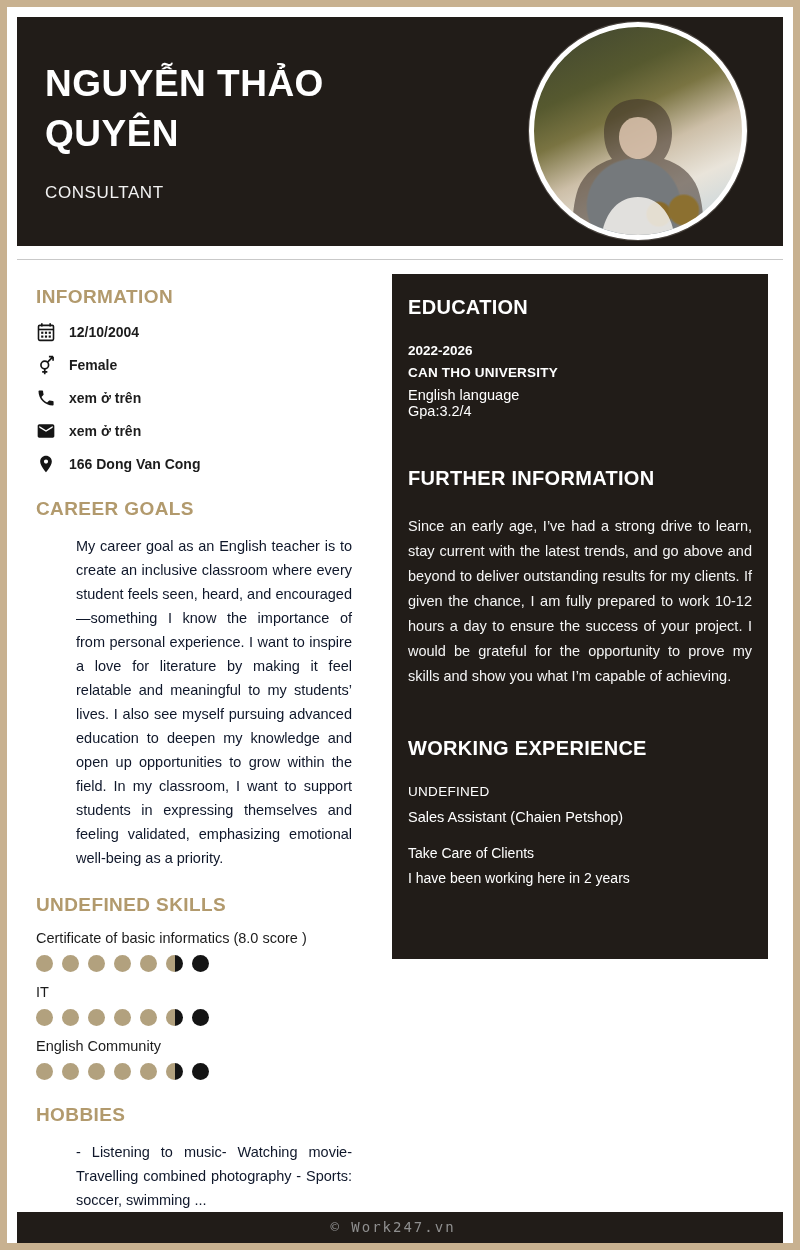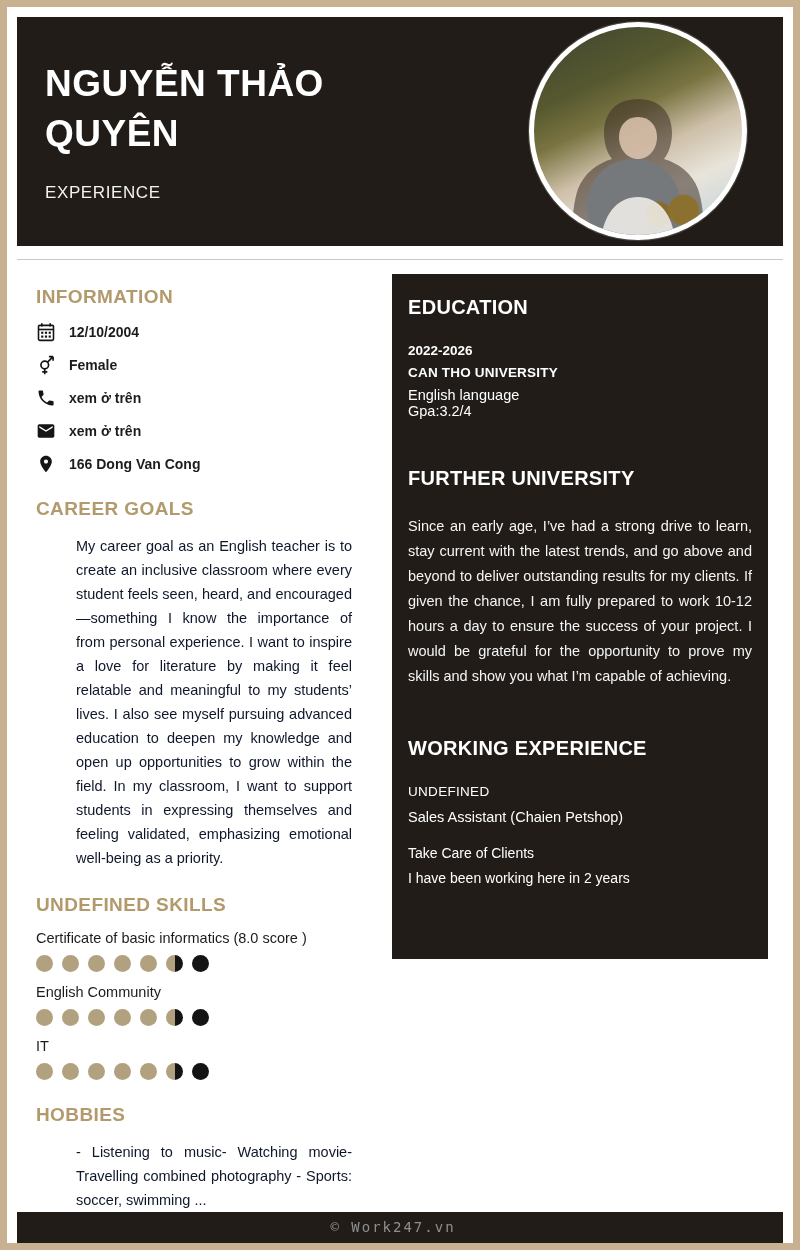--- a/index.html
+++ b/index.html
@@ -109,21 +109,21 @@
   }
 </style>
 </head>
 <body>
 
 <div class="page">
 
   <div class="header">
     <div class="header-text">
       <h1 class="name">NGUYỄN THẢO QUYÊN</h1>
-      <div class="job-title">EXPERIENCE</div>
+      <div class="job-title">CONSULTANT</div>
     </div>
     <div class="photo-ring">
       <svg class="photo-silhouette" width="170" height="150" viewBox="0 0 170 150">
         <path d="M85 8c-22 0-34 14-34 34 0 10 3 20 8 26-14 4-28 14-34 30-5 14-6 34-6 52h132c0-18-1-38-6-52-6-16-20-26-34-30 5-6 8-16 8-26 0-20-12-34-34-34z" fill="#3a2e26" opacity="0.55"></path>
         <path d="M85 26c-12 0-19 9-19 20 0 12 8 22 19 22s19-10 19-22c0-11-7-20-19-20z" fill="#e6cdb6" opacity="0.8"></path>
         <path d="M48 150c2-26 16-44 37-44s35 18 37 44z" fill="#f4f2ee" opacity="0.85"></path>
       </svg>
     </div>
   </div>
 
@@ -198,33 +198,33 @@
             <span class="dot dot-full"></span>
             <span class="dot dot-full"></span>
             <span class="dot dot-full"></span>
             <span class="dot dot-full"></span>
             <span class="dot dot-full"></span>
             <span class="dot dot-half"></span>
             <span class="dot dot-empty"></span>
           </div>
       </div>
       <div class="skill-block">
-        <div class="skill-name">English Community</div>
+        <div class="skill-name">IT</div>
         <div class="dots">
             <span class="dot dot-full"></span>
             <span class="dot dot-full"></span>
             <span class="dot dot-full"></span>
             <span class="dot dot-full"></span>
             <span class="dot dot-full"></span>
             <span class="dot dot-half"></span>
             <span class="dot dot-empty"></span>
           </div>
       </div>
       <div class="skill-block">
-        <div class="skill-name">IT</div>
+        <div class="skill-name">English Community</div>
         <div class="dots">
             <span class="dot dot-full"></span>
             <span class="dot dot-full"></span>
             <span class="dot dot-full"></span>
             <span class="dot dot-full"></span>
             <span class="dot dot-full"></span>
             <span class="dot dot-half"></span>
             <span class="dot dot-empty"></span>
           </div>
       </div>
@@ -235,21 +235,21 @@
     </div>
 
     <div class="right-col">
 
       <h2 class="r-heading">EDUCATION</h2>
       <div class="edu-period">2022-2026</div>
       <div class="edu-school">CAN THO UNIVERSITY</div>
       <div class="edu-major">English language</div>
       <div class="edu-gpa">Gpa:3.2/4</div>
 
-      <h2 class="r-heading gap-top">FURTHER UNIVERSITY</h2>
+      <h2 class="r-heading gap-top">FURTHER INFORMATION</h2>
       <p class="r-paragraph">Since an early age, I’ve had a strong drive to learn, stay current with the latest trends, and go above and beyond to deliver outstanding results for my clients. If given the chance, I am fully prepared to work 10-12 hours a day to ensure the success of your project. I would be grateful for the opportunity to prove my skills and show you what I’m capable of achieving.</p>
 
       <h2 class="r-heading gap-top">WORKING EXPERIENCE</h2>
       <div class="we-period">UNDEFINED</div>
       <div class="we-role">Sales Assistant (Chaien Petshop)</div>
       <div class="we-detail">Take Care of Clients</div>
       <div class="we-detail">I have been working here in 2 years</div>
 
     </div>
   </div>

